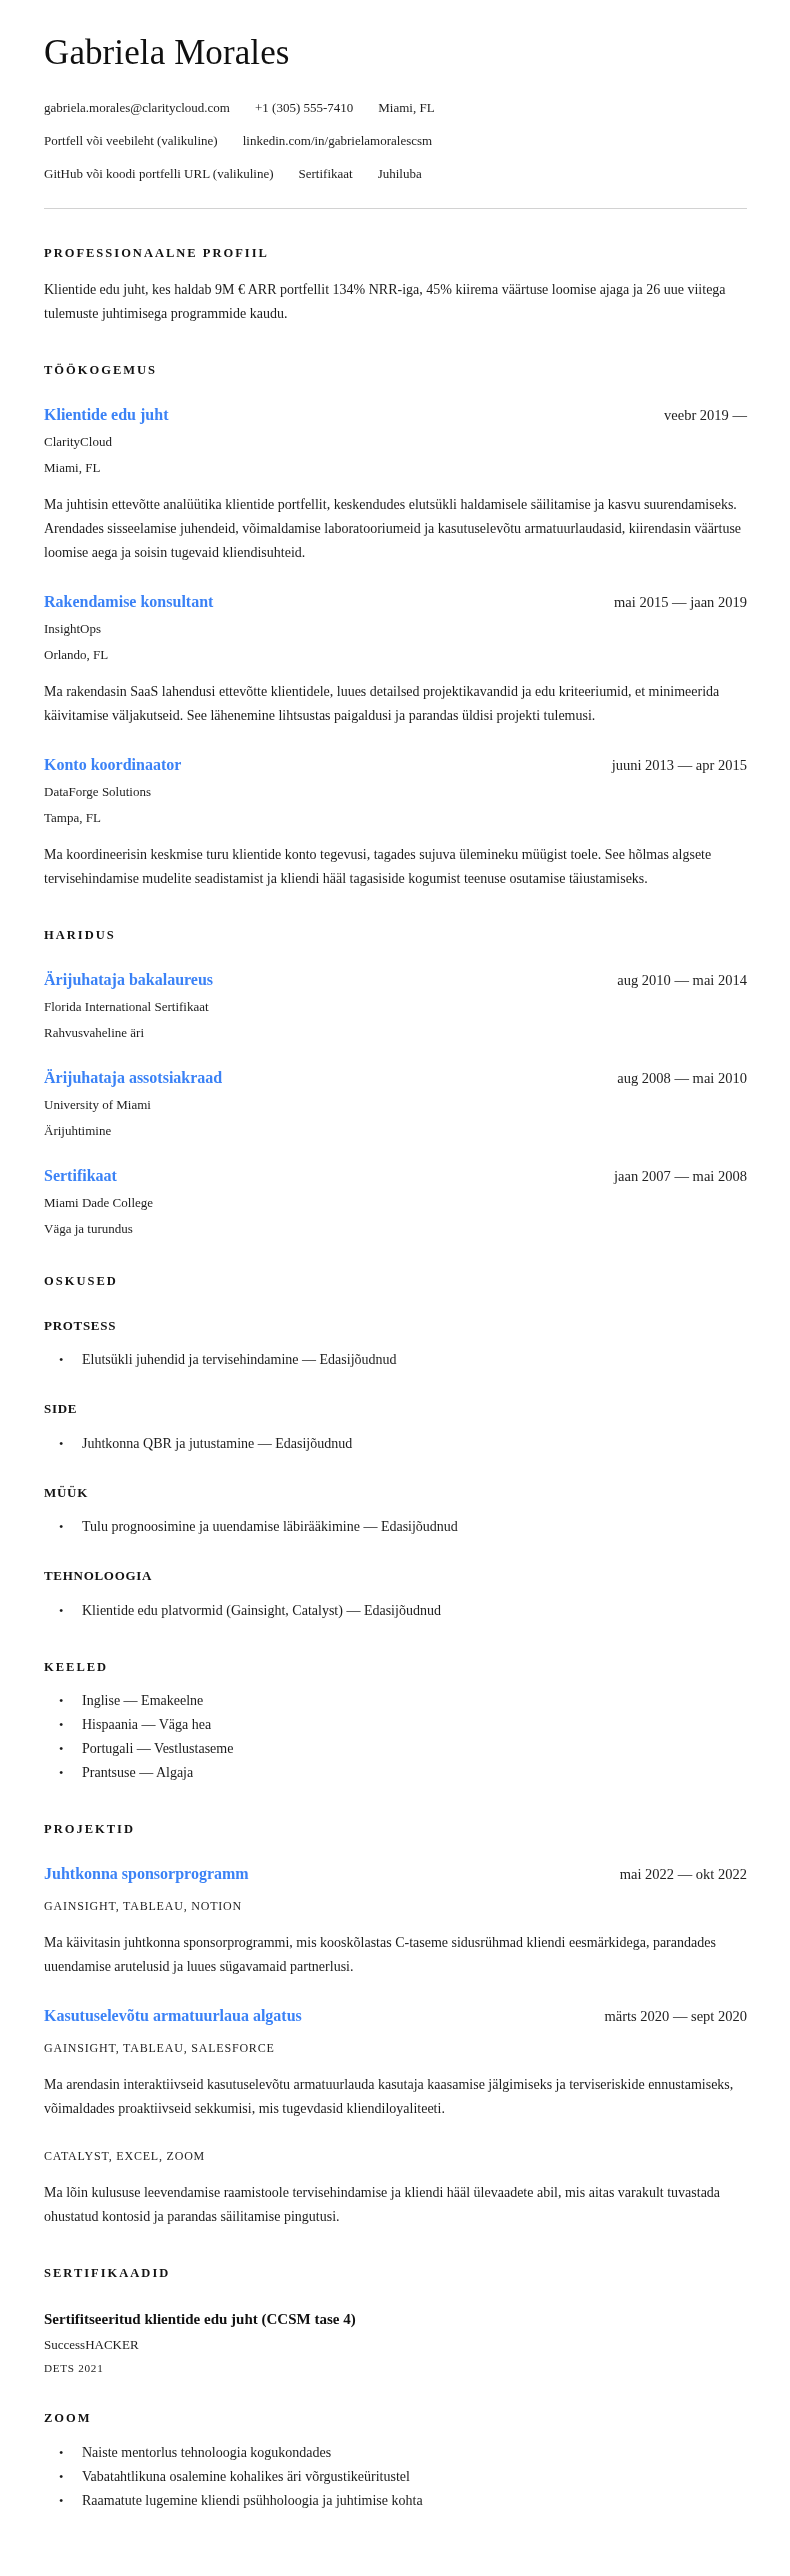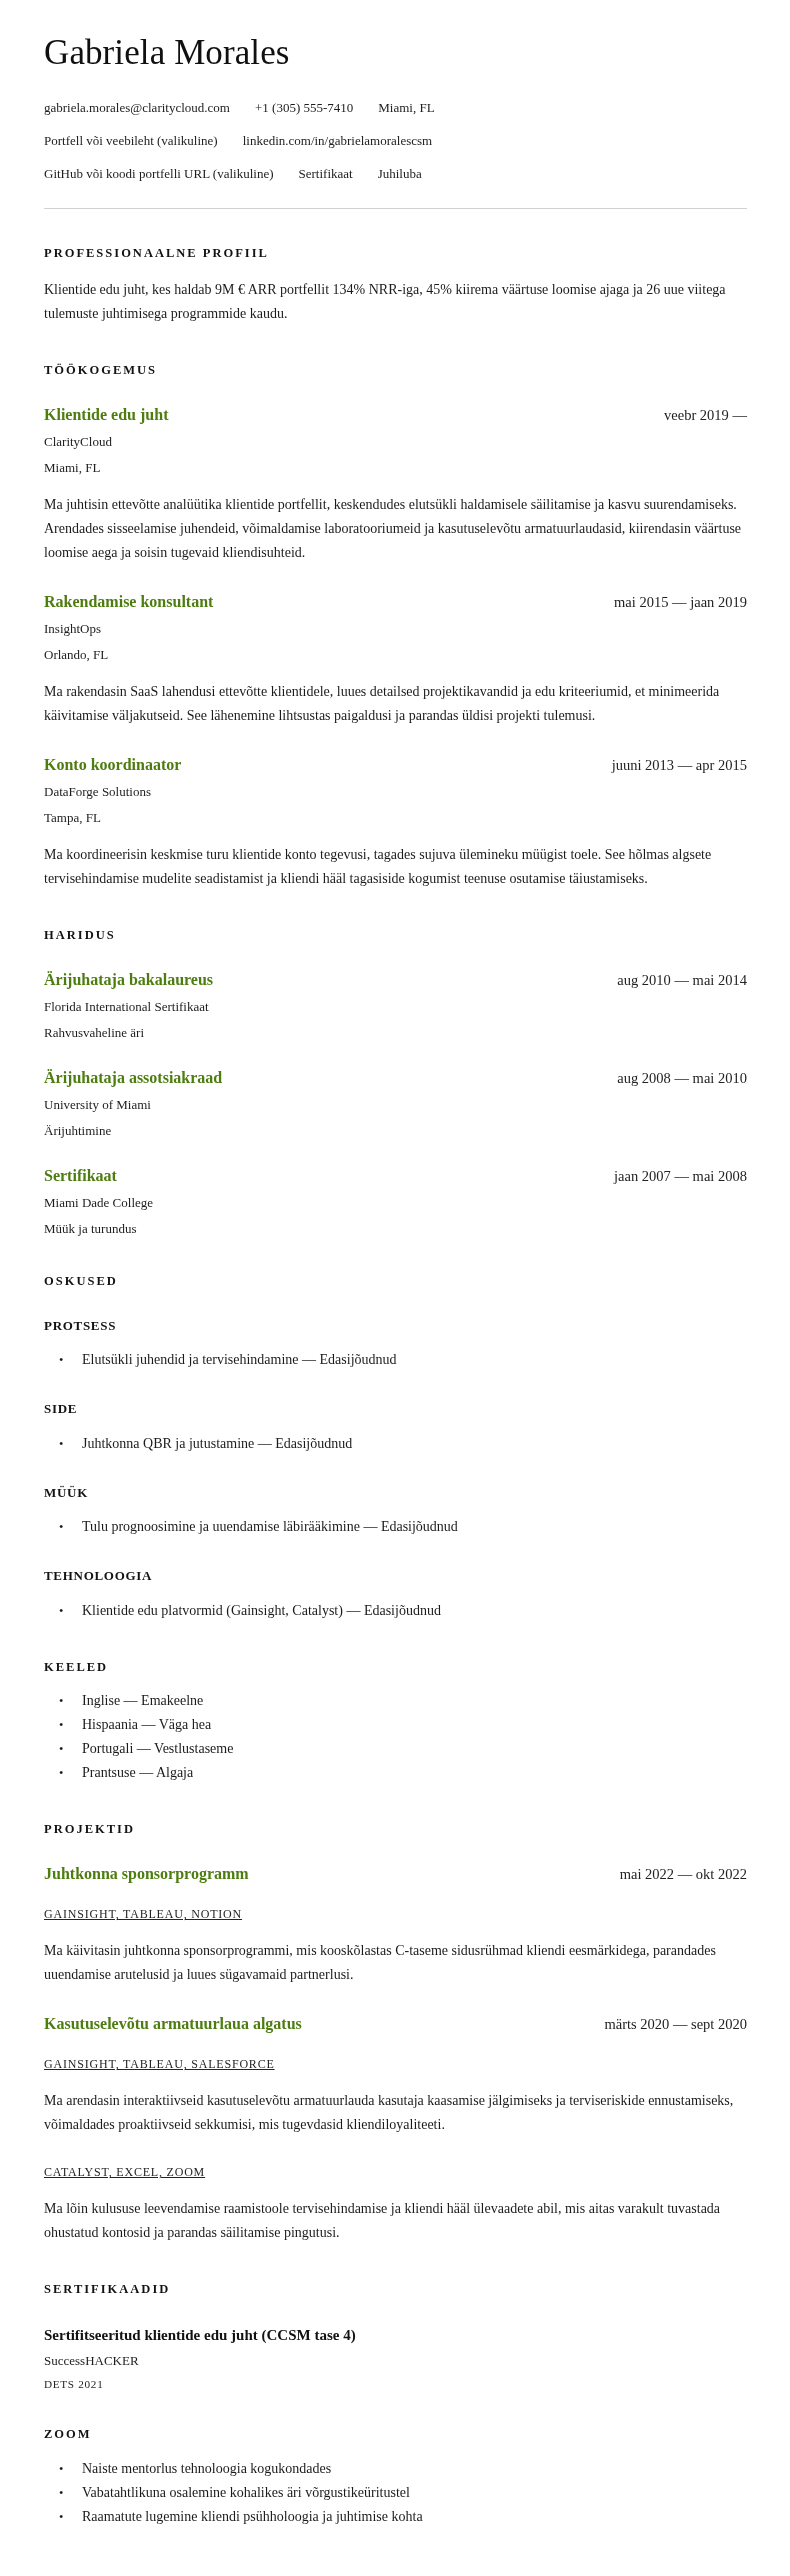--- a/index.html
+++ b/index.html
@@ -61,38 +61,37 @@
   .item-row {
     display: flex;
     justify-content: space-between;
     align-items: baseline;
     gap: 13px;
   }
   .item-title {
     margin: 0;
     font-size: 16px;
     font-weight: 700;
-    color: #4d7c0f;
+    color: #3b82f6;
   }
   .item-date {
     font-size: 14.5px;
     color: #222222;
     white-space: nowrap;
   }
   .item-sub {
     margin-top: 10px;
     font-size: 13px;
     color: #1d1d1d;
   }
   .item-meta {
-    margin-top: 24px;
+    margin-top: 16px;
     font-size: 12px;
     letter-spacing: 0.8px;
     color: #242424;
-    text-decoration: underline;
   }
 
   
   .group-heading {
     margin: 29px 0 0 0;
     font-size: 13px;
     font-weight: 700;
     letter-spacing: 0.7px;
     color: #131313;
   }
@@ -219,21 +218,21 @@
       <div class="item-sub">University of Miami</div>
       <div class="item-sub">Ärijuhtimine</div>
     </article>
 
     <article class="item">
       <div class="item-row">
         <h3 class="item-title">Sertifikaat</h3>
         <span class="item-date">jaan 2007 — mai 2008</span>
       </div>
       <div class="item-sub">Miami Dade College</div>
-      <div class="item-sub">Müük ja turundus</div>
+      <div class="item-sub">Väga ja turundus</div>
     </article>
   </section>
 
   <section>
     <h2 class="section-heading">OSKUSED</h2>
 
     <h3 class="group-heading">PROTSESS</h3>
     <ul class="bullets">
       <li>Elutsükli juhendid ja tervisehindamine — Edasijõudnud</li>
     </ul>

